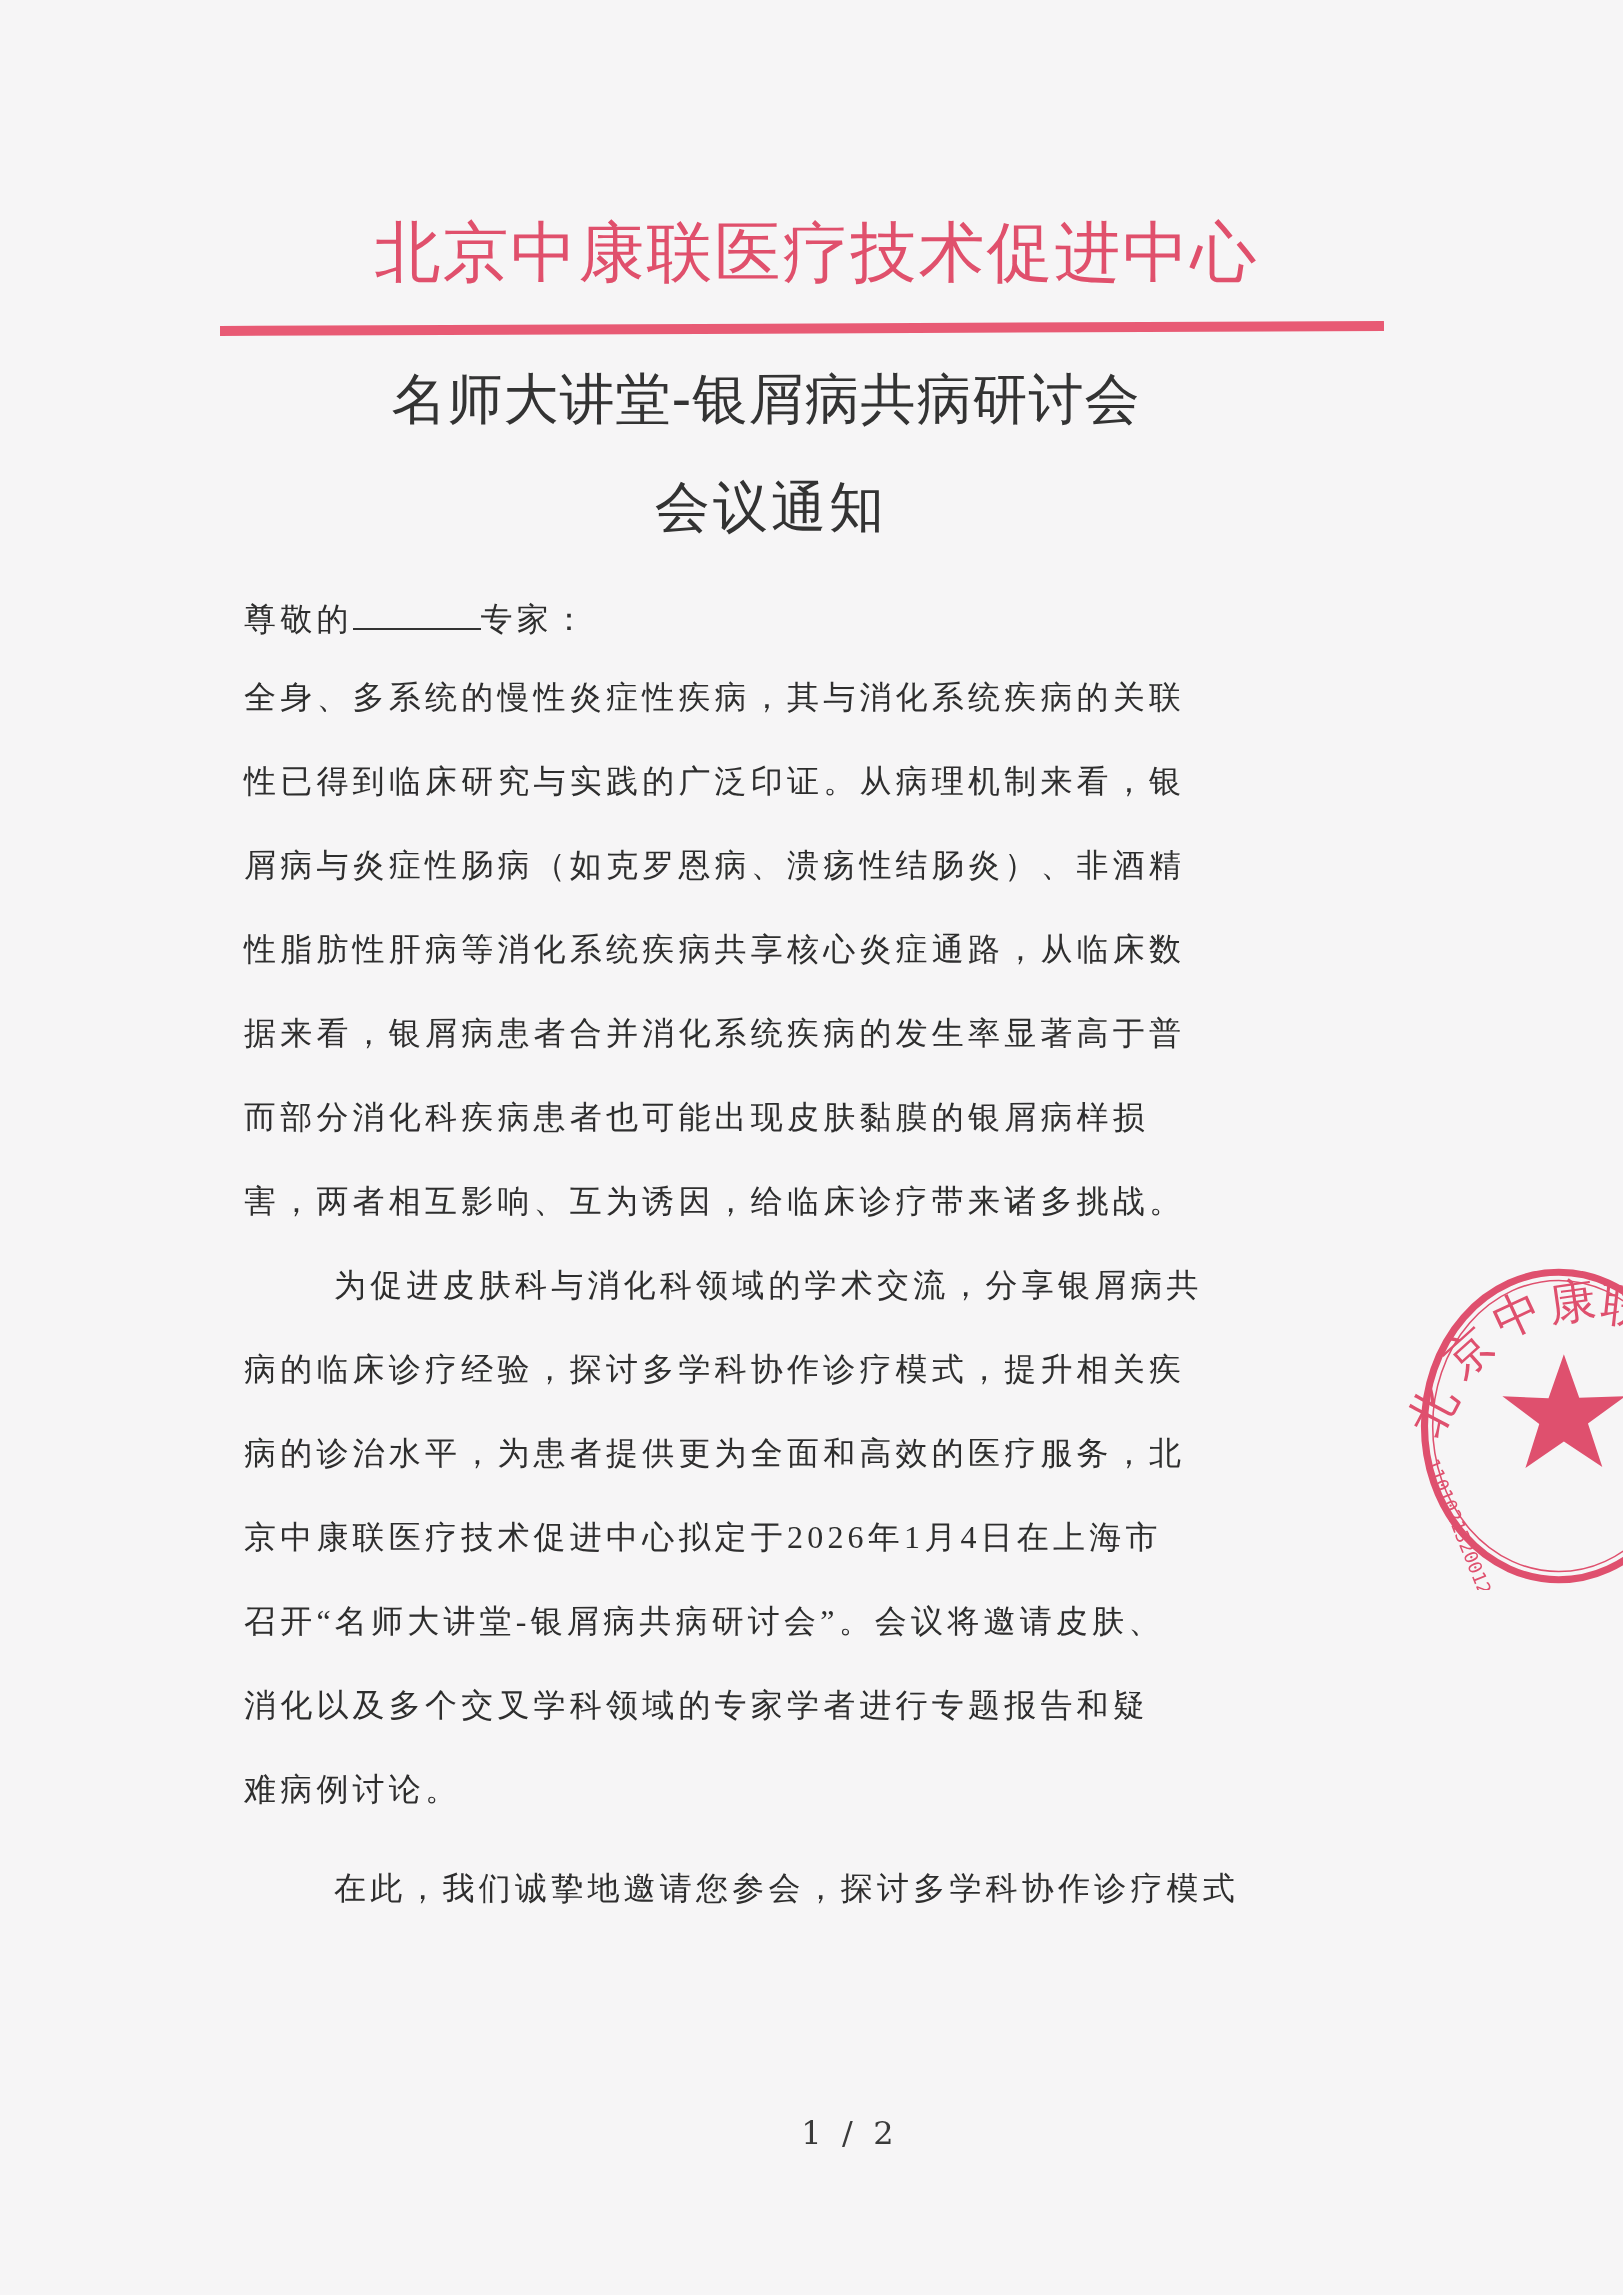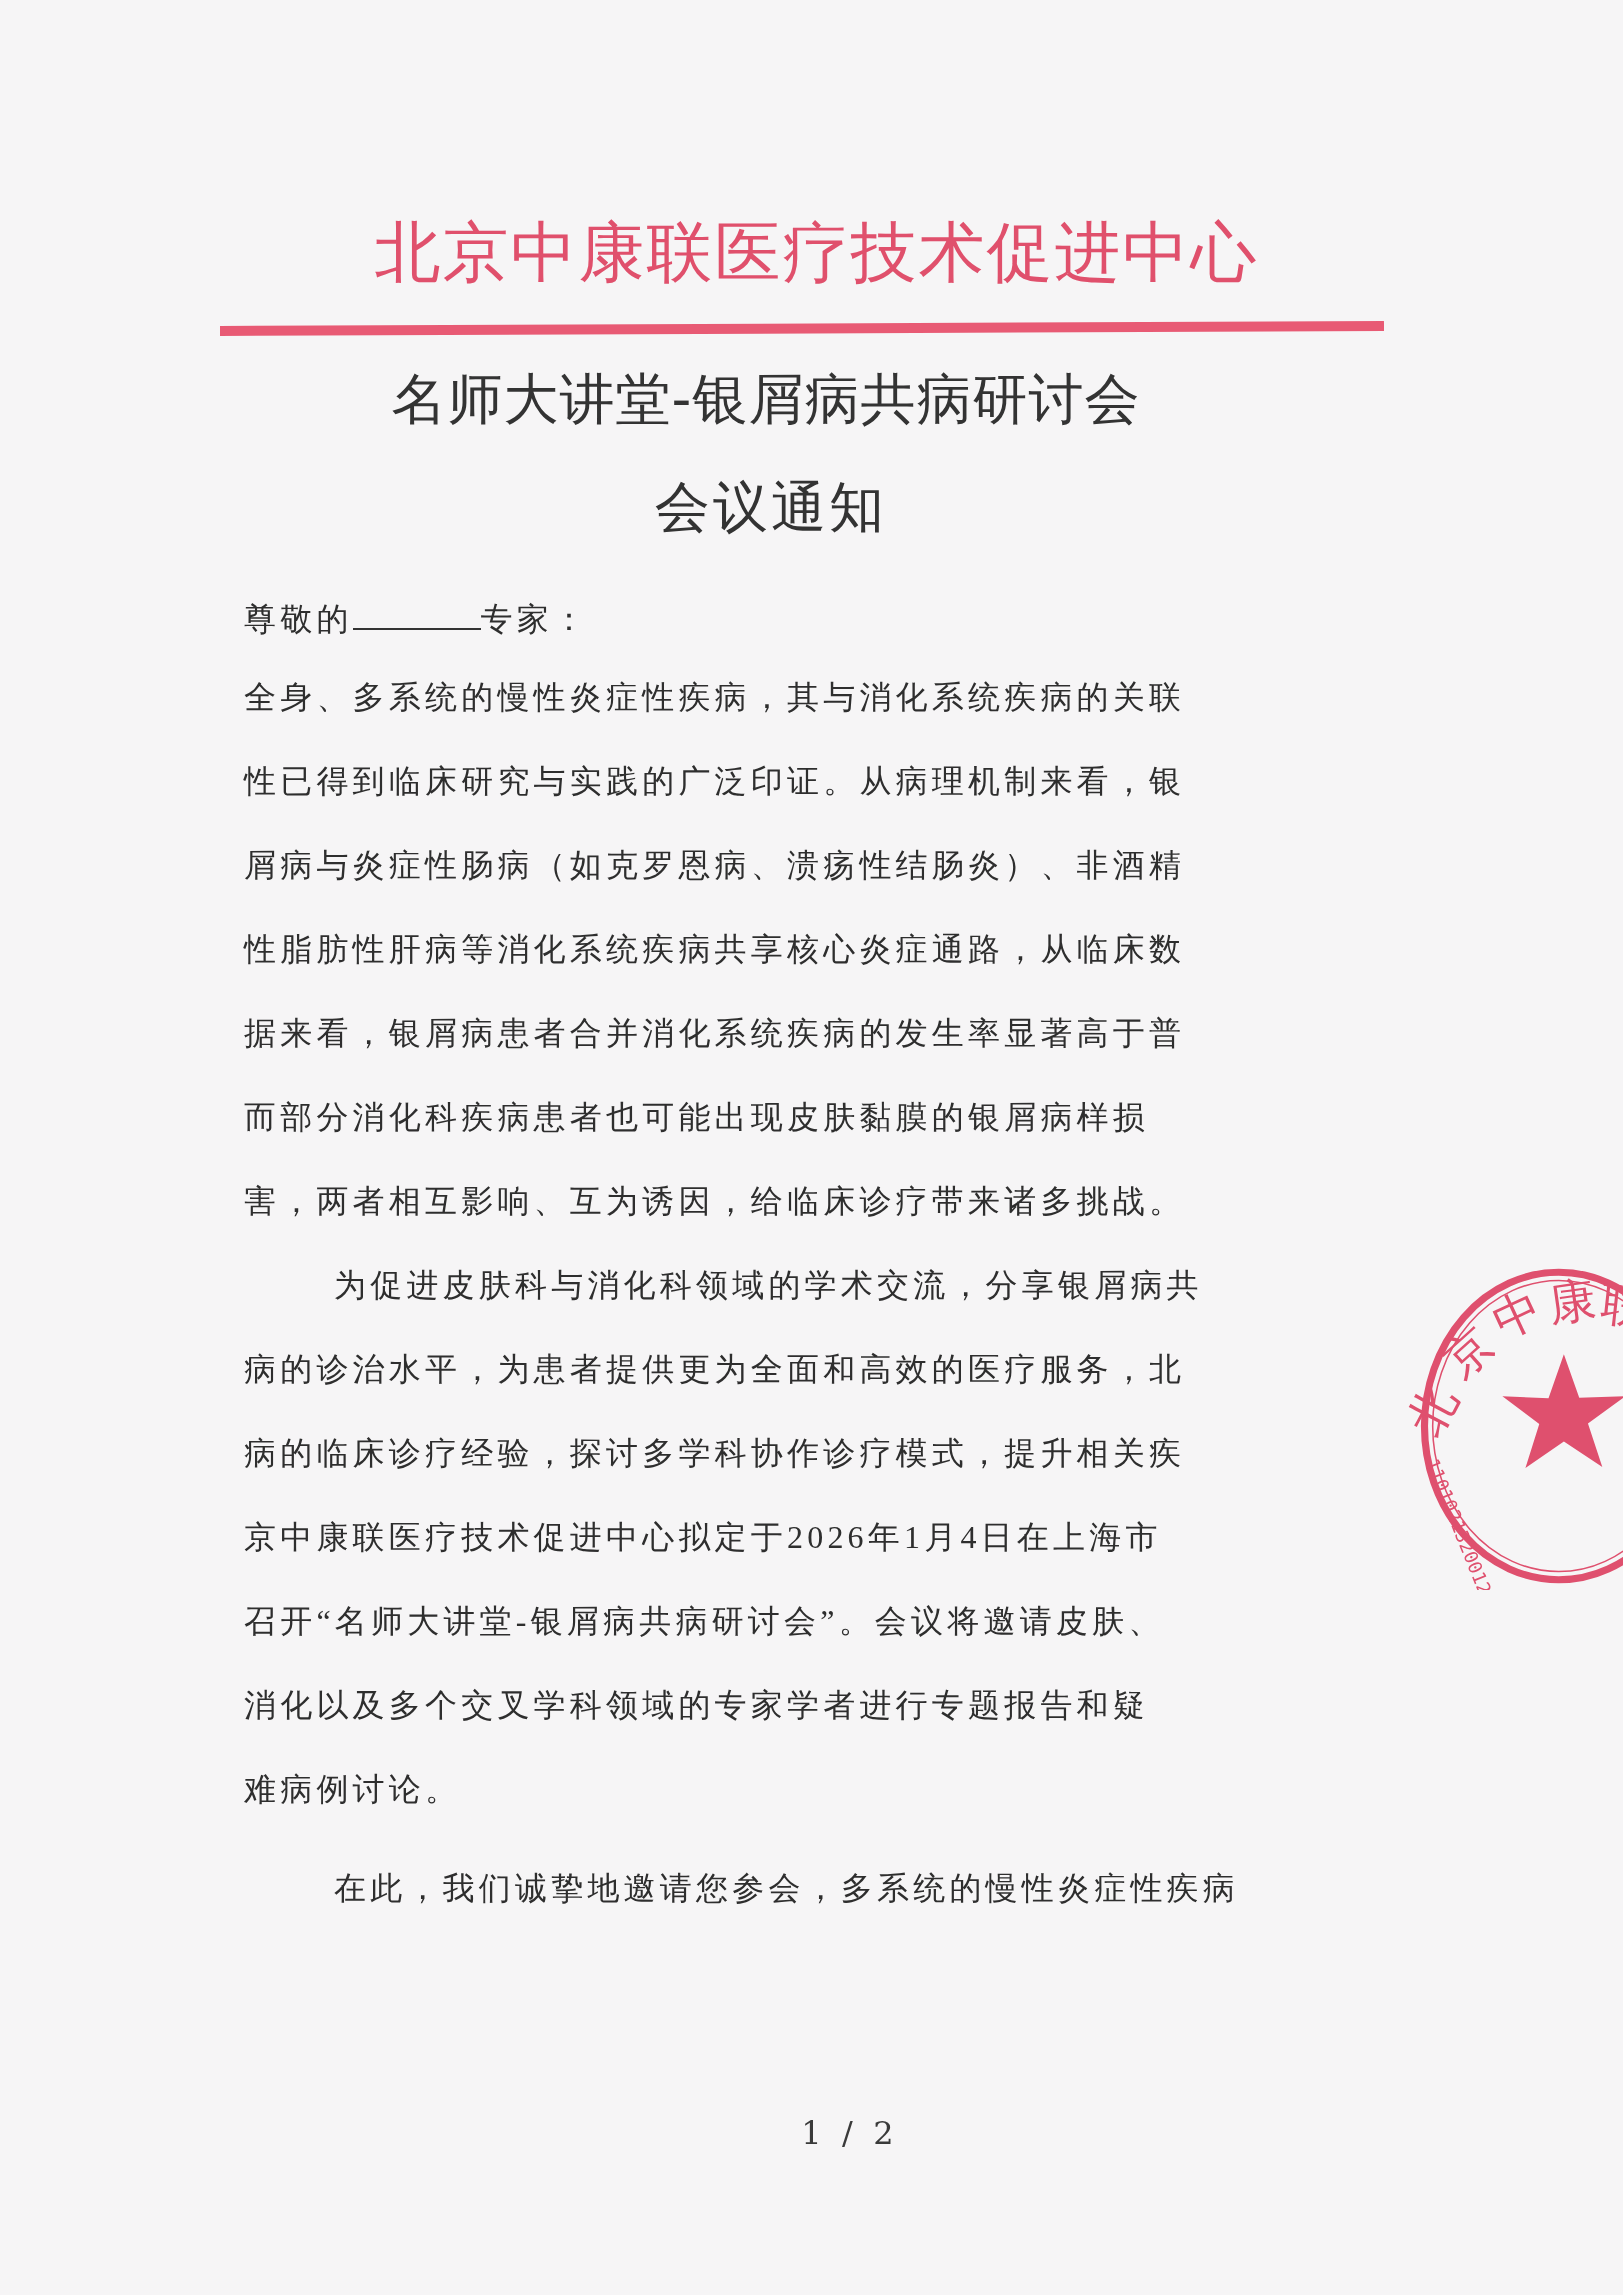--- a/index.html
+++ b/index.html
@@ -119,32 +119,32 @@
     <div class="line">性已得到临床研究与实践的广泛印证。从病理机制来看，银</div>
     <div class="line">屑病与炎症性肠病（如克罗恩病、溃疡性结肠炎）、非酒精</div>
     <div class="line">性脂肪性肝病等消化系统疾病共享核心炎症通路，从临床数</div>
     <div class="line">据来看，银屑病患者合并消化系统疾病的发生率显著高于普</div>
     <div class="line">而部分消化科疾病患者也可能出现皮肤黏膜的银屑病样损</div>
     <div class="line">害，两者相互影响、互为诱因，给临床诊疗带来诸多挑战。</div>
   </div>
 
   <div>
     <div class="line indent">为促进皮肤科与消化科领域的学术交流，分享银屑病共</div>
+    <div class="line">病的临床诊疗经验，探讨多学科协作诊疗模式，提升相关疾</div>
     <div class="line">病的诊治水平，为患者提供更为全面和高效的医疗服务，北</div>
-    <div class="line">病的临床诊疗经验，探讨多学科协作诊疗模式，提升相关疾</div>
     <div class="line">京中康联医疗技术促进中心拟定于2026年1月4日在上海市</div>
     <div class="line">召开“名师大讲堂-银屑病共病研讨会”。会议将邀请皮肤、</div>
     <div class="line">消化以及多个交叉学科领域的专家学者进行专题报告和疑</div>
     <div class="line">难病例讨论。</div>
   </div>
 
   <div class="gap"></div>
 
   <div>
-    <div class="line indent">在此，我们诚挚地邀请您参会，多系统的慢性炎症性疾病</div>
+    <div class="line indent">在此，我们诚挚地邀请您参会，探讨多学科协作诊疗模式</div>
   </div>
 </div>
 
 <svg class="seal" viewBox="0 0 560 640" xmlns="http://www.w3.org/2000/svg">
   <ellipse cx="300" cy="320" rx="262" ry="300" fill="none" stroke="#dc3a5c" stroke-width="14"></ellipse>
   <ellipse cx="300" cy="320" rx="246" ry="284" fill="none" stroke="#dc3a5c" stroke-width="3"></ellipse>
   <polygon points="310,180 340,265 430,262 357,315 385,400 310,350 235,402 262,316 190,262 280,266" fill="#dc3a5c"></polygon>
   <g fill="#dc3a5c" font-family="DejaVu Sans, sans-serif" font-size="92">
     <text x="60" y="345" transform="rotate(-62 60 345)">北</text>
     <text x="110" y="230" transform="rotate(-42 110 230)">京</text>

